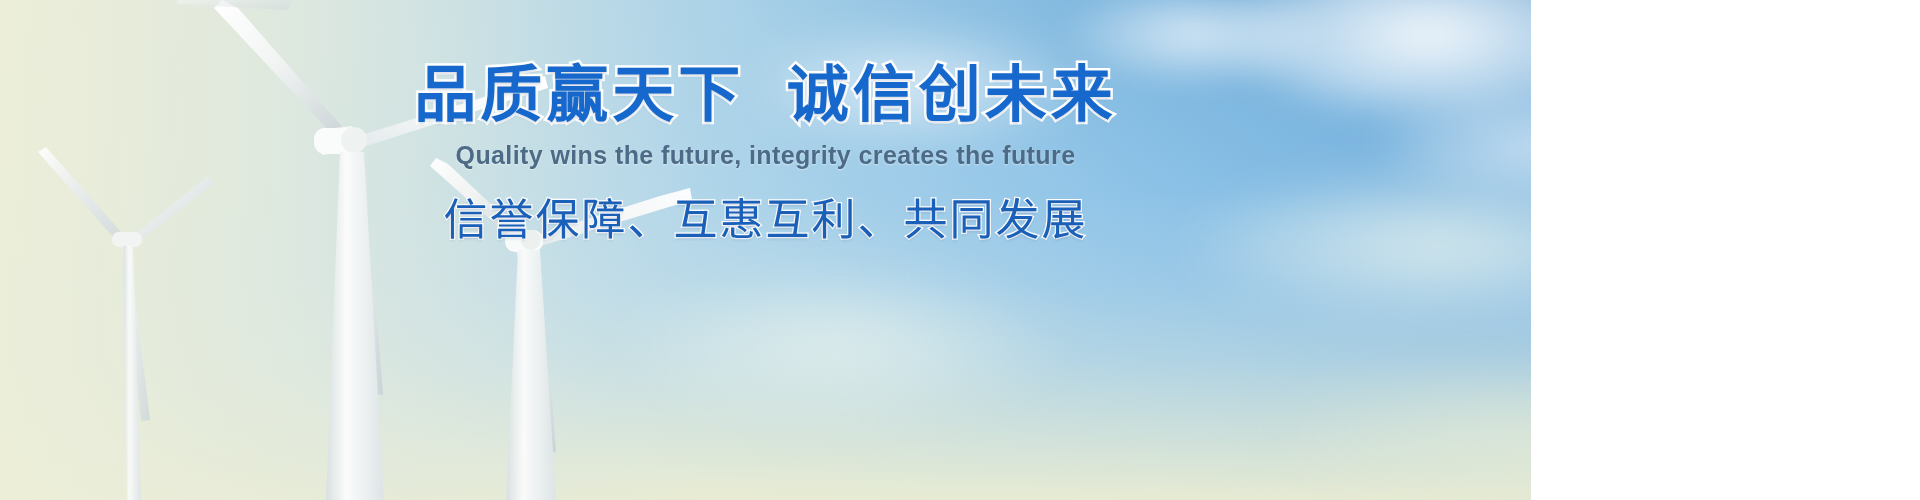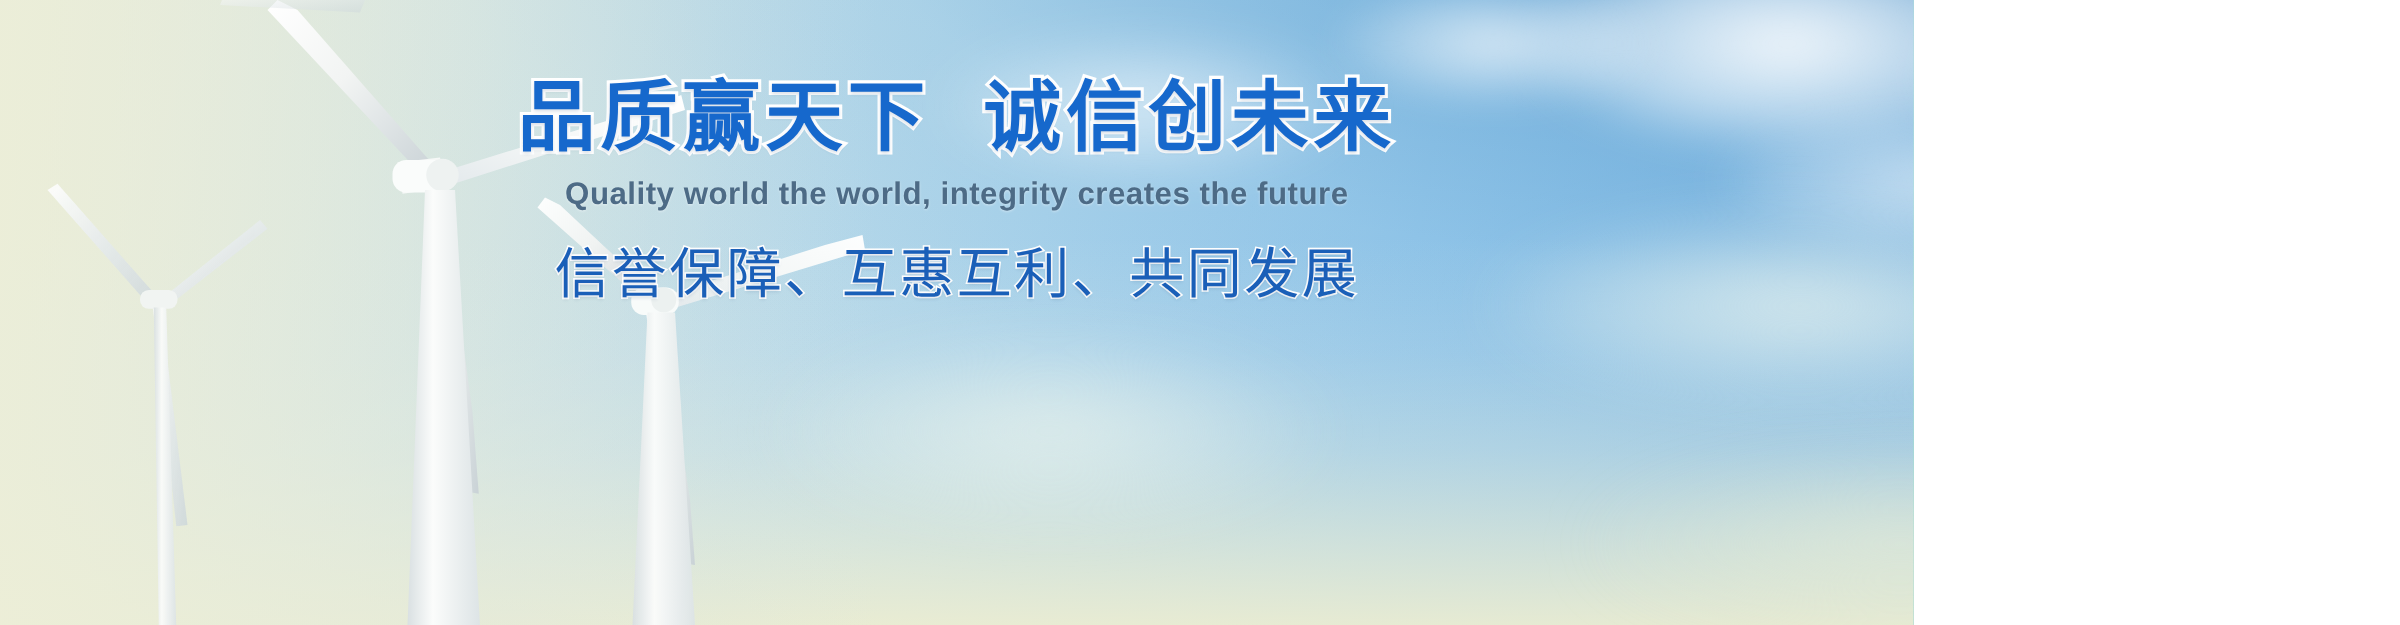--- a/index.html
+++ b/index.html
@@ -212,17 +212,17 @@
       </g>
 
       <g opacity=".55">
         <path d="M292 0 L180 -6 L176 4 L288 10 Z" fill="url(#bladeFar)"></path>
       </g>
     </svg>
   </div>
 
   <div class="copy">
     <div class="headline">品质赢天下  诚信创未来</div>
-    <div class="subtitle">Quality world the world, integrity creates the future</div>
+    <div class="subtitle">Quality wins the future, integrity creates the future</div>
     <div class="tagline">信誉保障、互惠互利、共同发展</div>
   </div>
 
 </div>
 
 </body></html>

